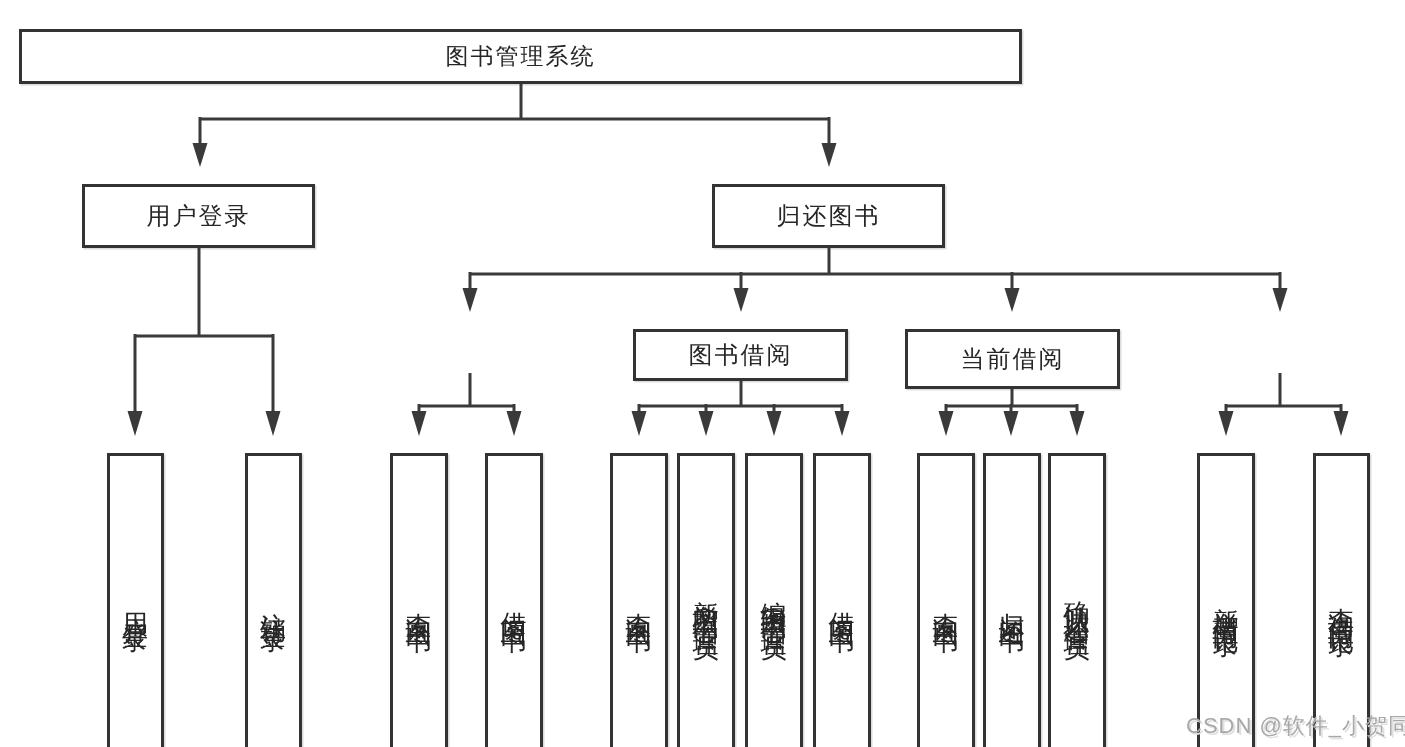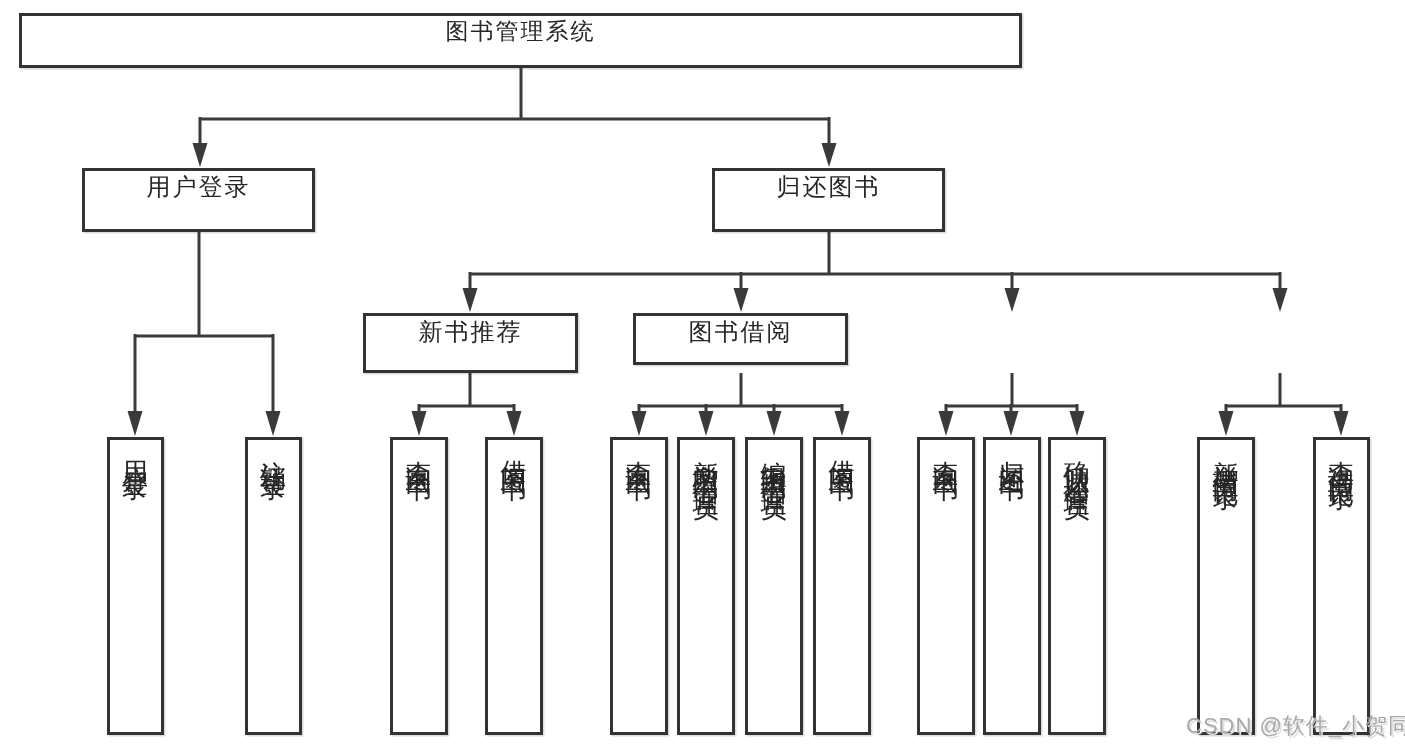--- a/index.html
+++ b/index.html
@@ -3,22 +3,22 @@
 <meta charset="utf-8">
 <style>
   html,body{margin:0;padding:0;background:#ffffff;}
   .canvas{
     position:relative;width:1405px;height:747px;background:#ffffff;
     font-family:"Liberation Sans","DejaVu Sans",sans-serif;overflow:hidden;
   }
   .wires{position:absolute;left:0;top:0;width:1405px;height:747px;z-index:1;}
   .node{
     position:absolute;box-sizing:border-box;background:#ffffff;
-    border:3px solid #333333;display:flex;align-items:flex-start;justify-content:center;
-    color:#262626;z-index:2;box-shadow:1.5px 1.5px 0 rgba(60,60,60,0.18);
+    border:3px solid #333333;display:flex;align-items:center;justify-content:center;
+    color:#262626;z-index:2;box-shadow:1.5px 1.5px 0 rgba(60,60,60,0.18);margin-top:16px;
   }
   .hlabel{font-size:24px;letter-spacing:2px;white-space:nowrap;}
   .root .hlabel{font-size:23px;}
   .vtext{
     writing-mode:vertical-lr;text-orientation:mixed;
     font-size:26px;letter-spacing:5px;line-height:1;white-space:nowrap;
   }
   .watermark{
     position:absolute;left:1186px;top:711px;z-index:6;
     font-size:22px;color:#a8a8a8;letter-spacing:1px;white-space:nowrap;
@@ -74,25 +74,25 @@
     <span class="hlabel">图书管理系统</span>
   </div>
 
   <div class="node" style="left:82px;top:168px;width:233px;height:64px">
     <span class="hlabel">用户登录</span>
   </div>
   <div class="node" style="left:712px;top:168px;width:233px;height:64px">
     <span class="hlabel">归还图书</span>
   </div>
 
-  <div class="node" style="left:363px;top:313px;width:215px;height:60px">
-    <span class="hlabel">新书推荐</span>
-  </div>
   <div class="node" style="left:633px;top:313px;width:215px;height:52px">
     <span class="hlabel">图书借阅</span>
+  </div>
+  <div class="node" style="left:905px;top:313px;width:215px;height:60px">
+    <span class="hlabel">当前借阅</span>
   </div>
 
   <div class="node" style="left:107px;top:437px;width:57px;height:298px">
     <span class="vtext">用户登录</span>
   </div>
   <div class="node" style="left:245px;top:437px;width:57px;height:298px">
     <span class="vtext">注销登录</span>
   </div>
 
   <div class="node" style="left:390px;top:437px;width:58px;height:298px">

